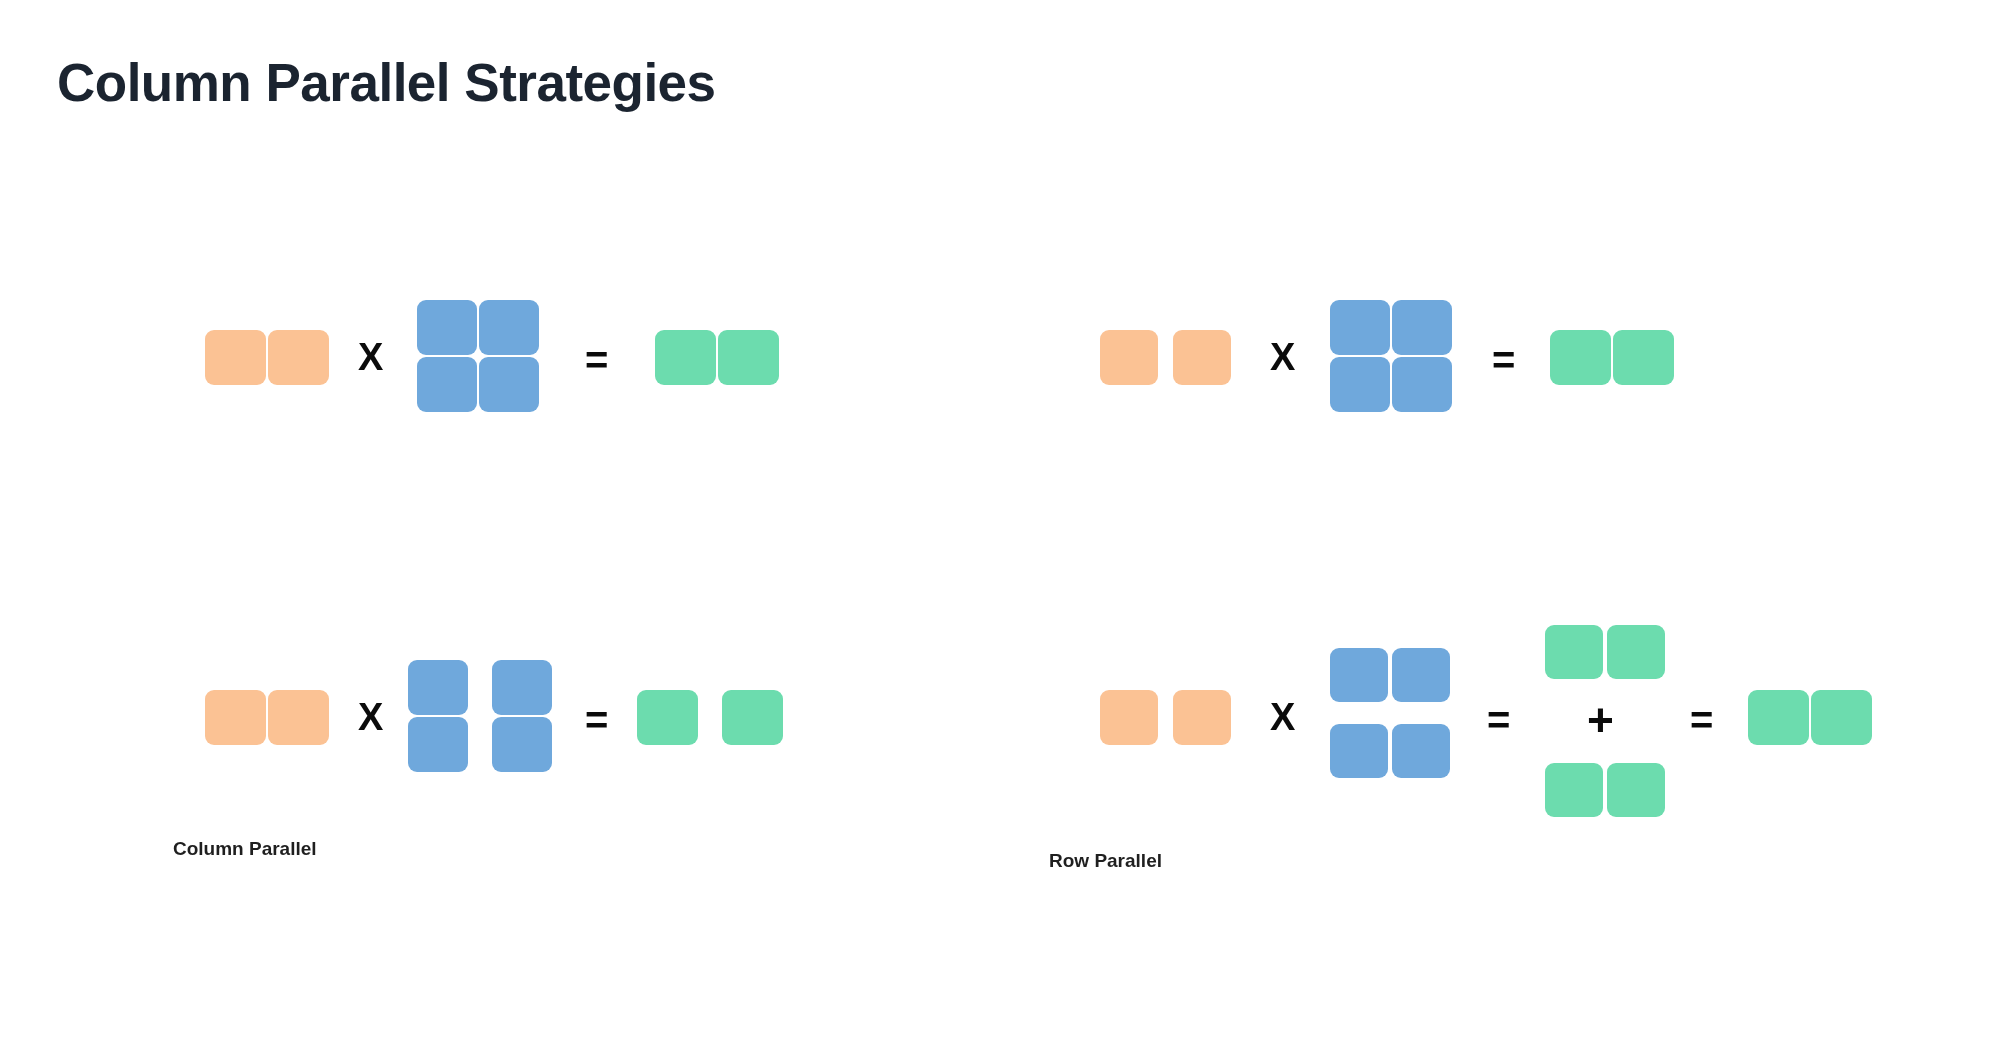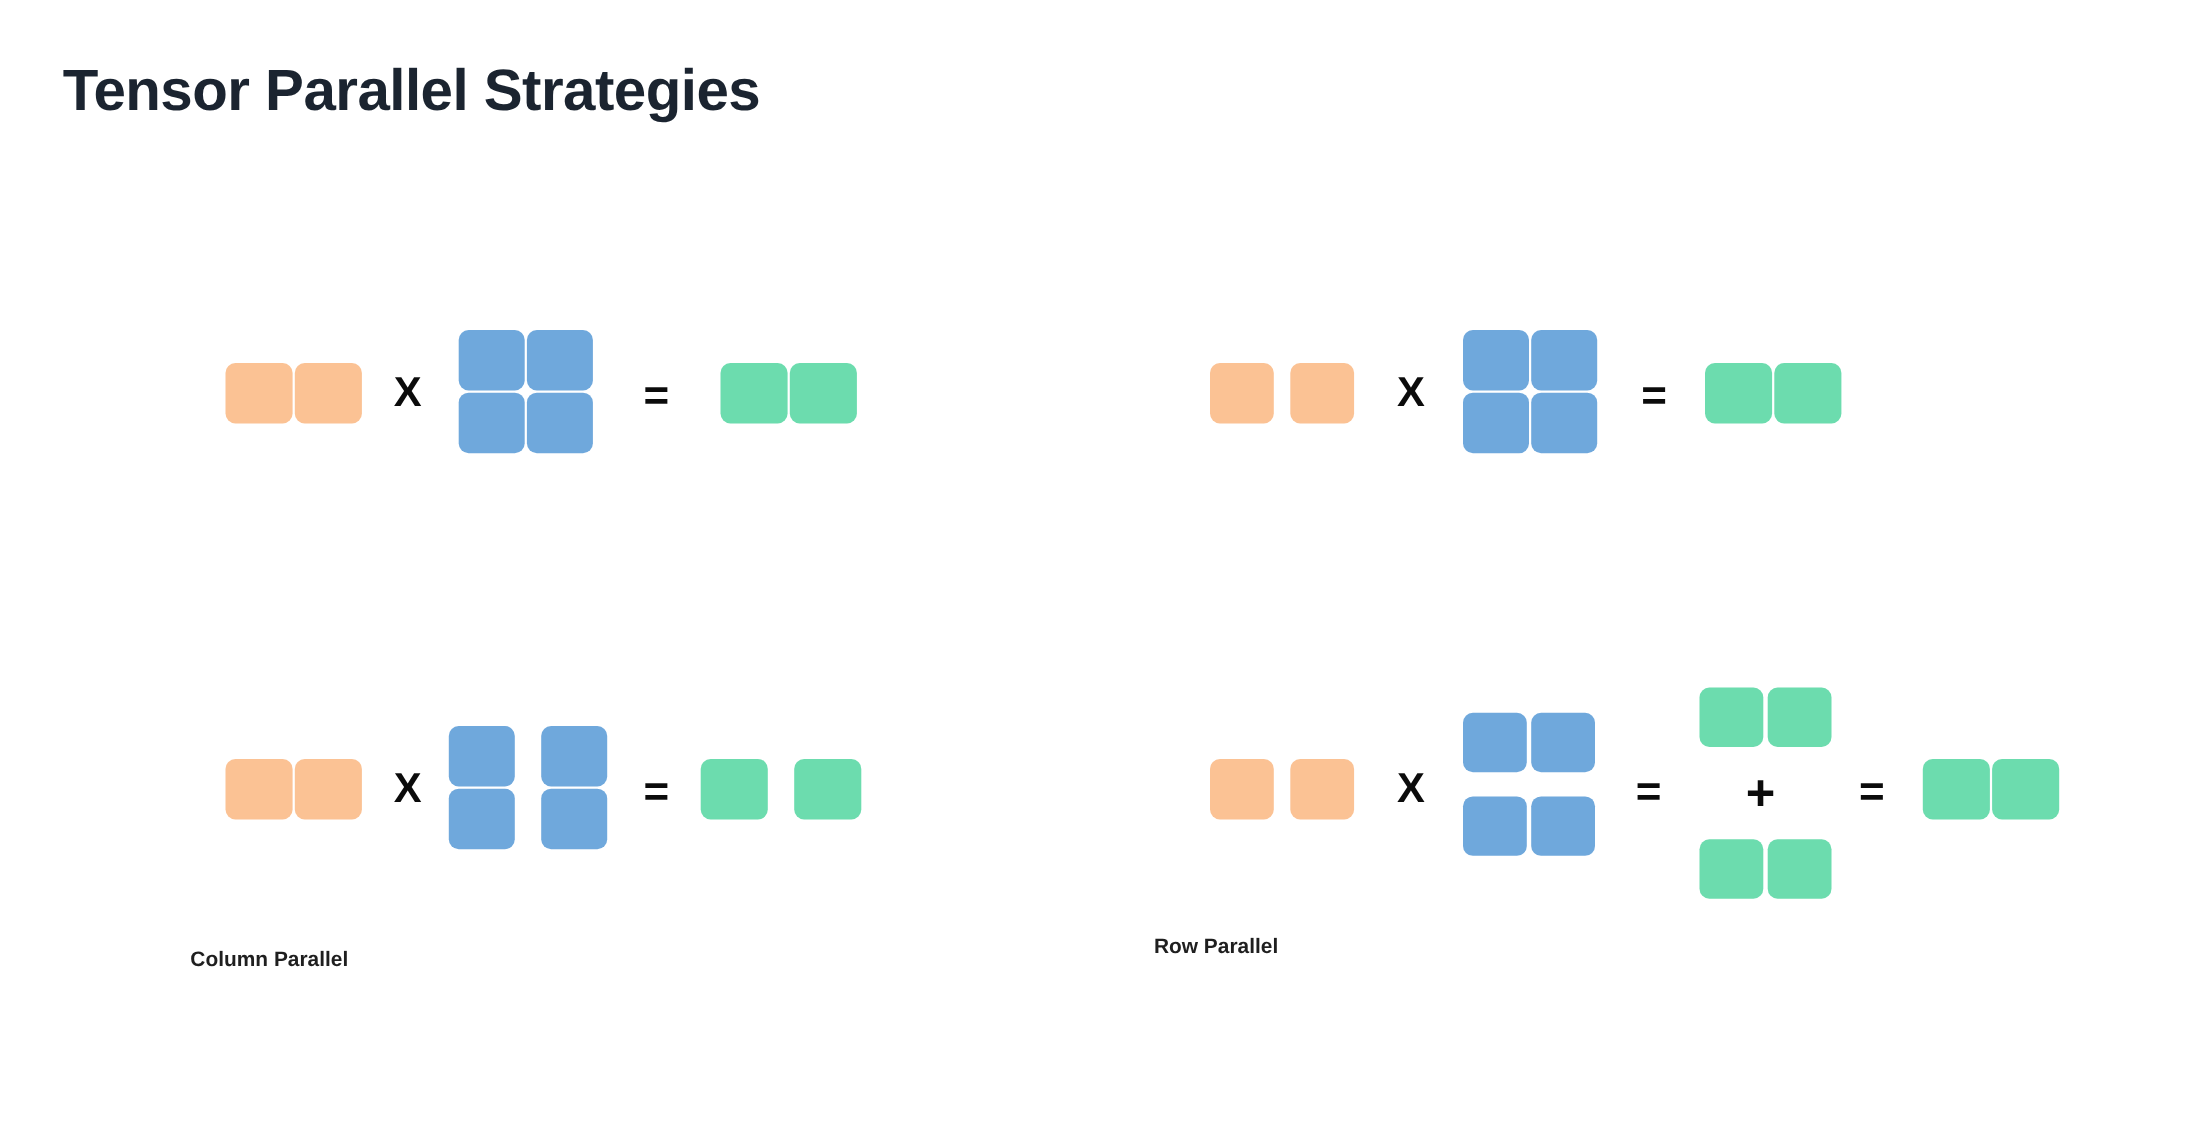--- a/index.html
+++ b/index.html
@@ -70,21 +70,21 @@
     position: absolute;
     font-size: 19px;
     font-weight: 700;
     color: #1f1f1f;
     white-space: nowrap;
   }
 </style>
 </head>
 <body>
 
-<div id="page-title">Tensor Parallel Strategies</div>
+<div id="page-title">Column Parallel Strategies</div>
 
 <div class="diagram">
 
   <div class="grp" style="left:205px; top:330px;">
     <div class="band">
       <div class="cell orange" style="width:61px;height:55px;margin-right:2px;"></div>
       <div class="cell orange" style="width:61px;height:55px;"></div>
     </div>
   </div>
 
@@ -132,21 +132,21 @@
 
   <div class="op eq" style="left:585px; top:700px;">=</div>
 
   <div class="grp" style="left:637px; top:690px;">
     <div class="band">
       <div class="cell green" style="width:61px;height:55px;margin-right:24px;"></div>
       <div class="cell green" style="width:61px;height:55px;"></div>
     </div>
   </div>
 
-  <div class="caption" style="left:173px; top:838px;margin-top:24px;">Column Parallel</div>
+  <div class="caption" style="left:173px; top:838px;">Column Parallel</div>
 
   <div class="grp" style="left:1100px; top:330px;">
     <div class="band">
       <div class="cell orange" style="width:58px;height:55px;margin-right:15px;"></div>
       <div class="cell orange" style="width:58px;height:55px;"></div>
     </div>
   </div>
 
   <div class="op" style="left:1270px; top:338px;">X</div>
 

